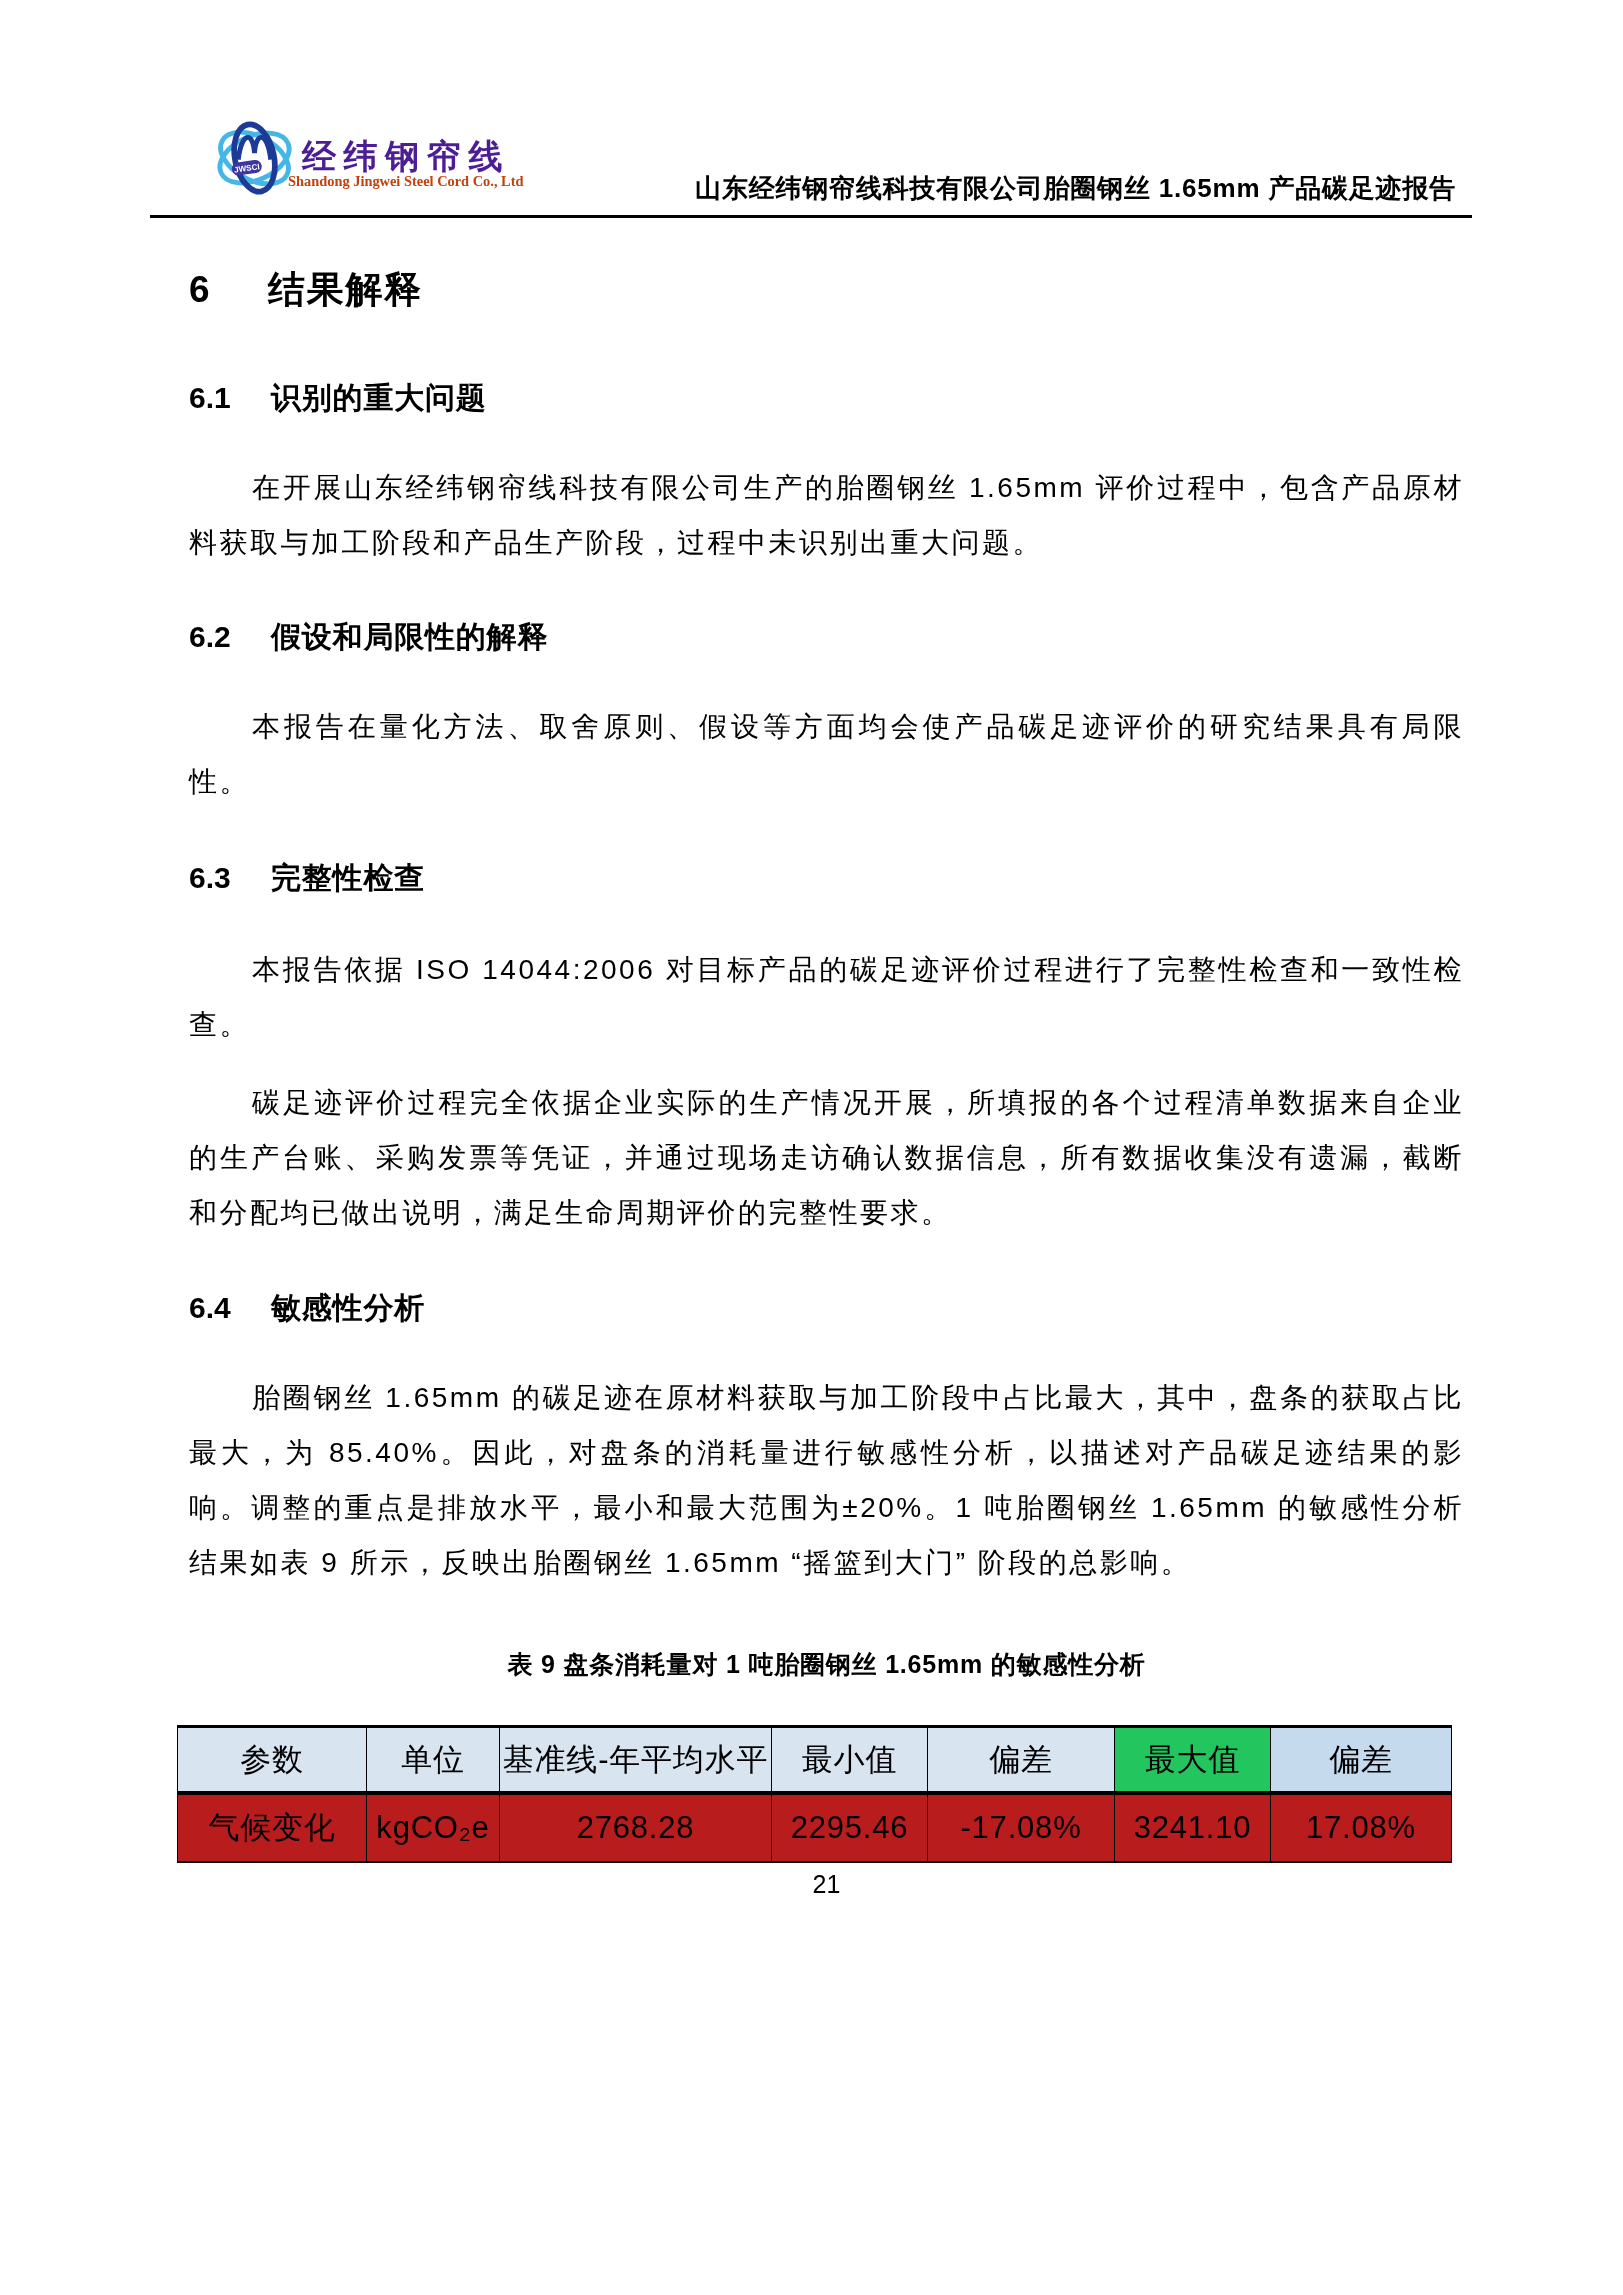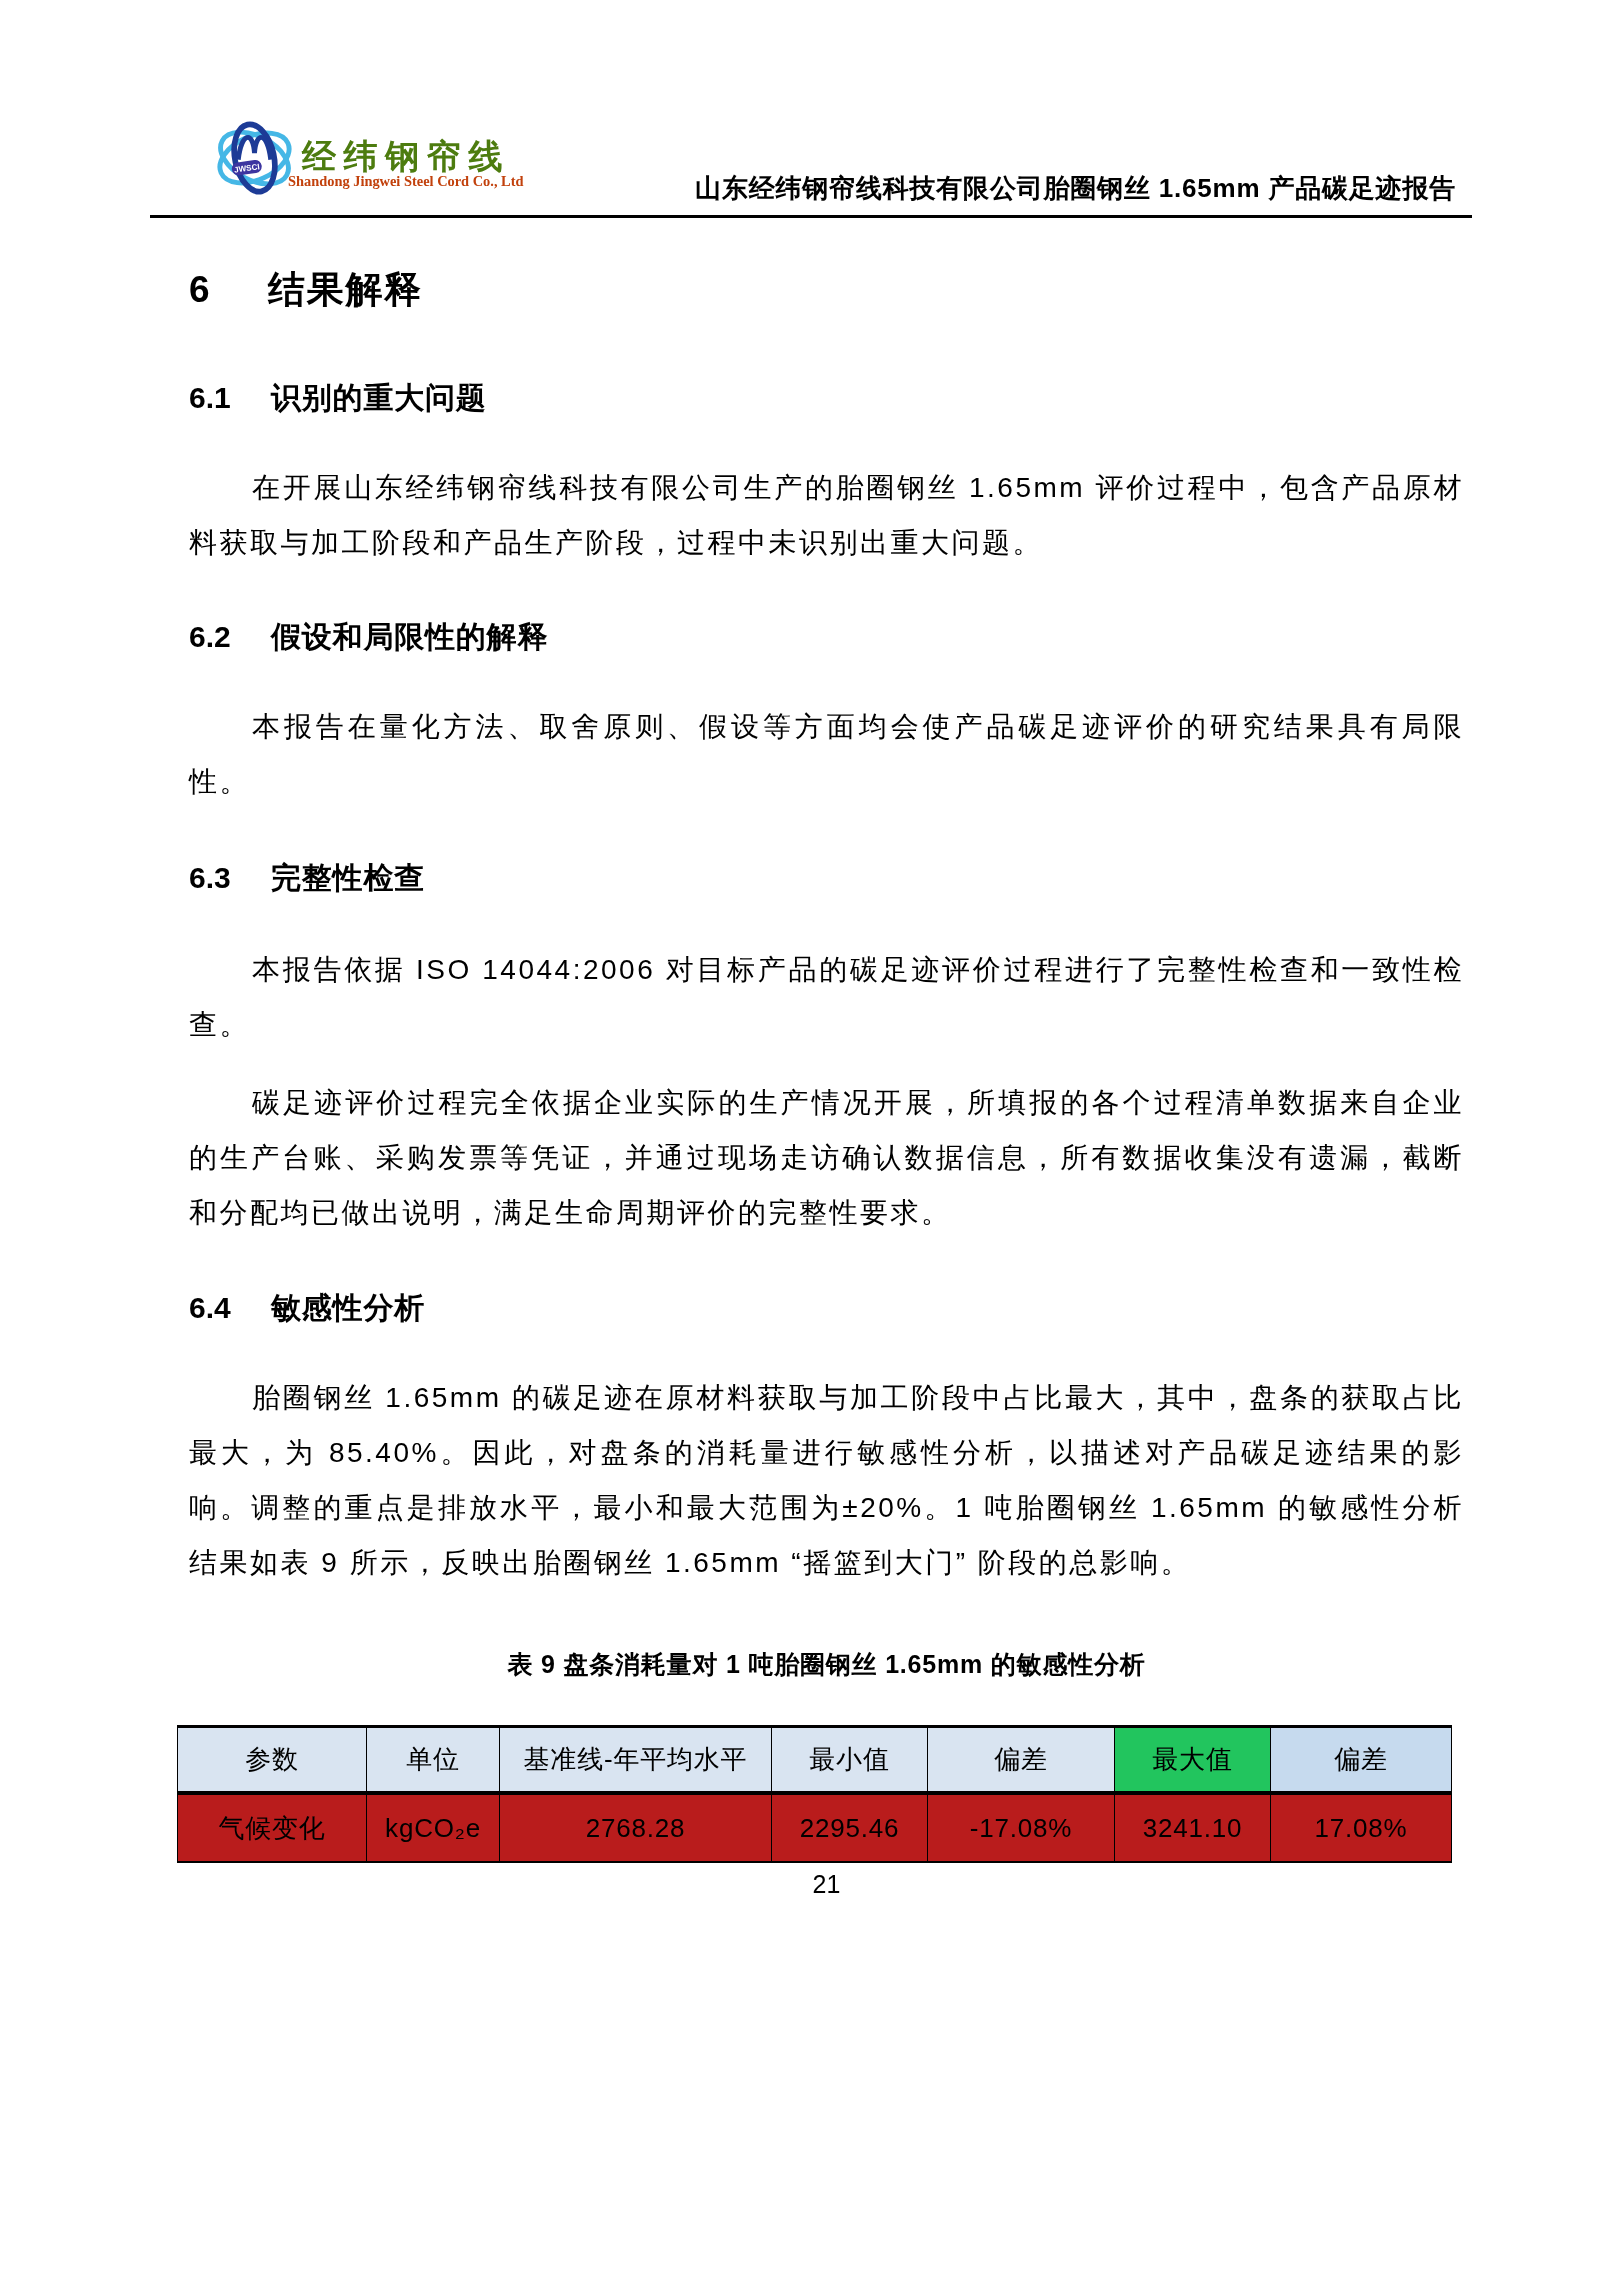--- a/index.html
+++ b/index.html
@@ -9,21 +9,21 @@
     background:#ffffff;
     font-family:"Liberation Sans","DejaVu Sans",sans-serif;
     color:#000;
     overflow:hidden;
   }
   
   .logo{position:absolute;left:214px;top:117px;width:254px;height:81px;}
   .logo-globe{position:absolute;left:0;top:1.7px;width:81px;height:78px;}
   .logo-zh{
     position:absolute;left:88px;top:17px;
-    font-size:34px;font-weight:700;color:#4d7c0f;
+    font-size:34px;font-weight:700;color:#4c1d95;
     letter-spacing:7.6px;white-space:nowrap;
   }
   .logo-en{
     position:absolute;left:74px;top:56px;
     font-family:"Liberation Serif","DejaVu Serif",serif;
     font-size:14.4px;font-weight:700;color:#c2410c;white-space:nowrap;
   }
   .header-title{
     position:absolute;right:167px;top:171px;
     font-size:26px;font-weight:600;letter-spacing:0.8px;white-space:nowrap;
@@ -60,21 +60,21 @@
   p.body.m-p6{margin-top:42px;}
   
   .tbl-caption{
     margin-top:57px;font-size:25px;font-weight:700;
     line-height:34px;text-align:center;letter-spacing:0.8px;
   }
   table.sens{
     margin:44px 0 0 -12px;
     border-collapse:collapse;table-layout:fixed;
     width:1274px;
-    font-size:26px;
+    font-size:31px;
   }
   table.sens col.c0{width:189px;} table.sens col.c1{width:133px;}
   table.sens col.c2{width:272px;} table.sens col.c3{width:156px;}
   table.sens col.c4{width:187px;} table.sens col.c5{width:156px;}
   table.sens col.c6{width:181px;}
   table.sens th,table.sens td{
     border:1.7px solid #000;text-align:center;vertical-align:middle;
     padding:0;font-weight:400;letter-spacing:0.8px;
   }
   table.sens thead th{height:63px;background:#d9e4f1;border-top:3.4px solid #000;border-bottom:4.2px solid #000;}

